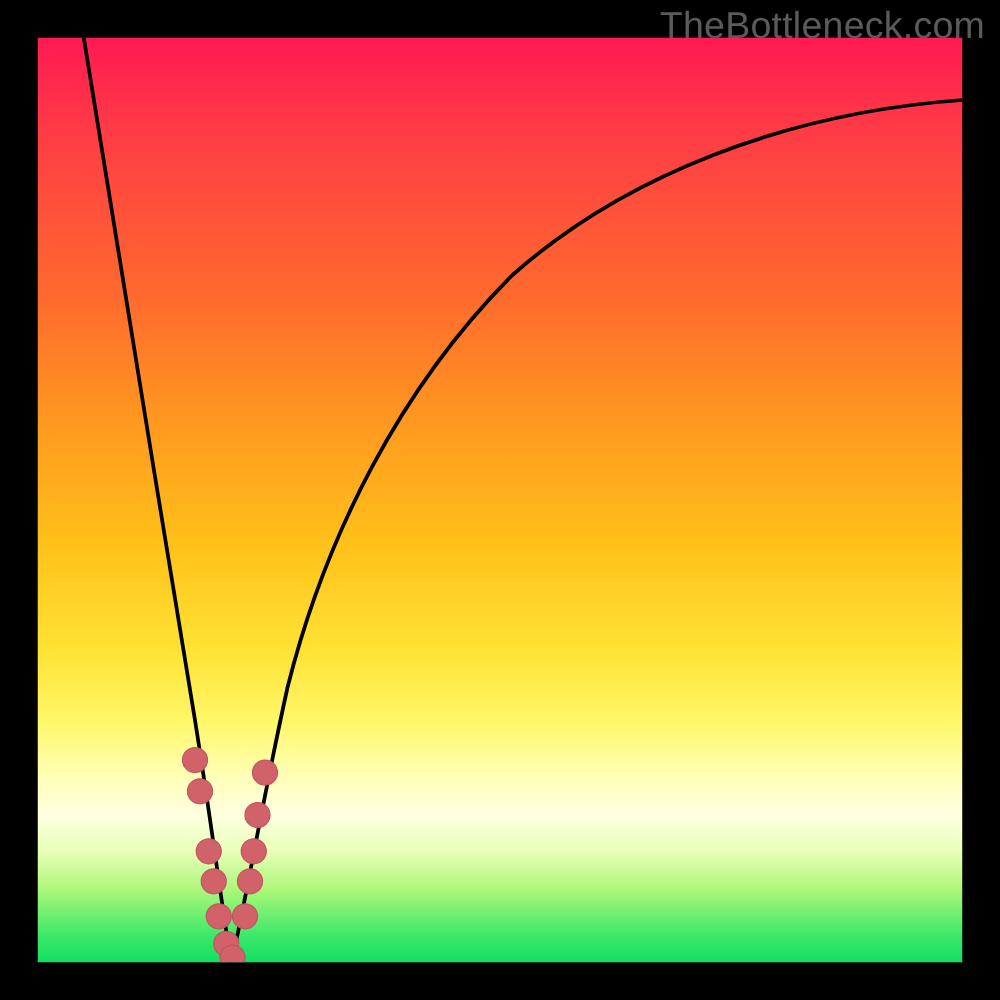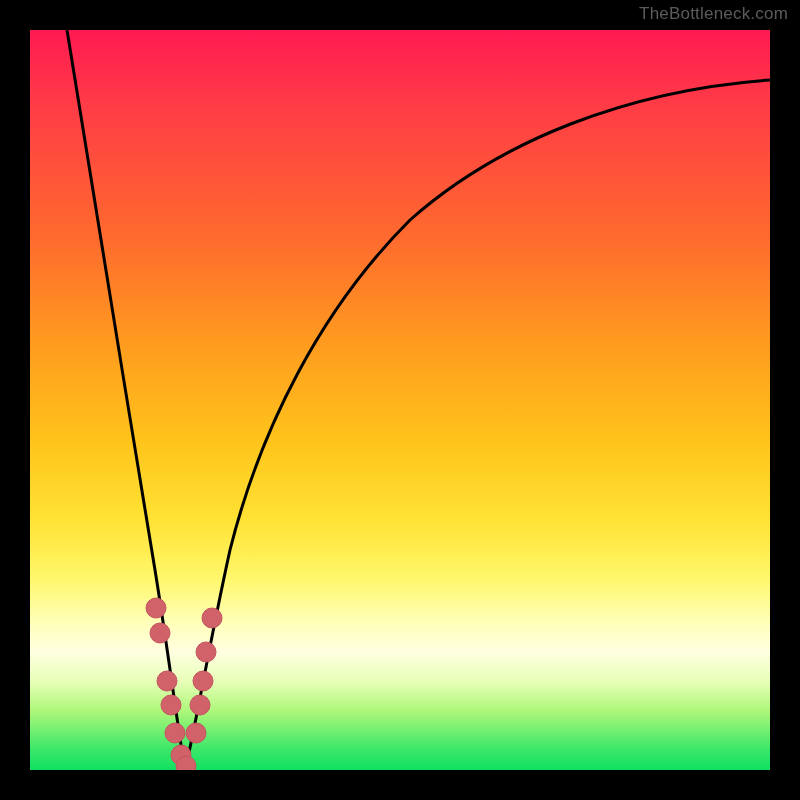--- a/index.html
+++ b/index.html
@@ -47,21 +47,21 @@
   }
   svg.curve {
     position: absolute;
     inset: 0;
   }
   .watermark {
     position: absolute;
     top: 4px;
     right: 12px;
     color: #5b5b5b;
-    font-size: 17px;
+    font-size: 30px;
     letter-spacing: 0.2px;
     font-weight: 400;
     user-select: none;
   }
 </style>
 </head>
 <body>
 
 <div class="frame">
 

